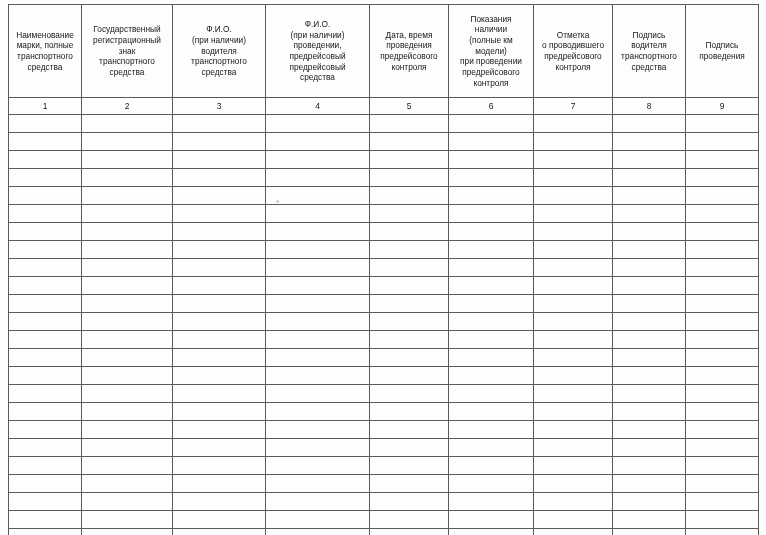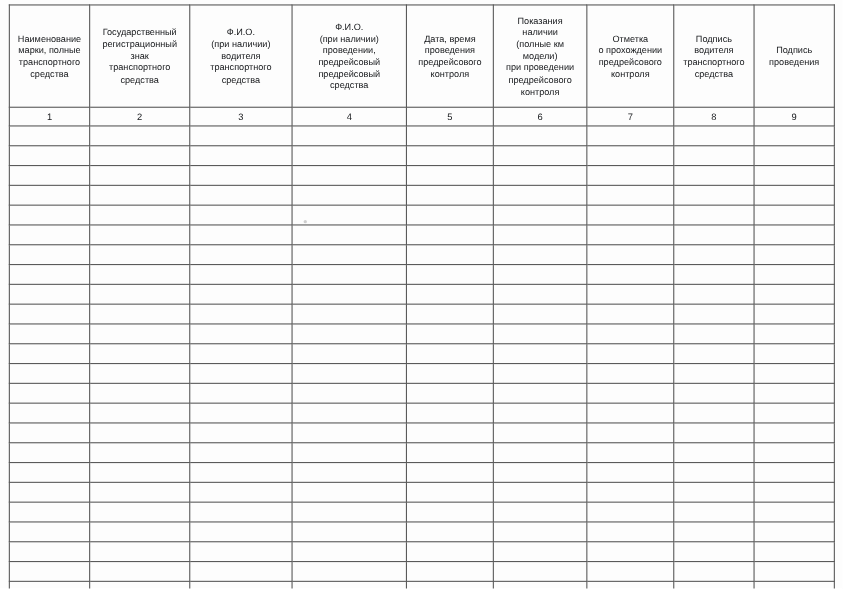--- a/index.html
+++ b/index.html
@@ -120,21 +120,21 @@
           <span>Показания</span>
           <span>наличии</span>
           <span>(полные км</span>
           <span>модели)</span>
           <span>при проведении</span>
           <span>предрейсового</span>
           <span>контроля</span>
         </th>
         <th class="hdr">
           <span>Отметка</span>
-          <span>о прохождении</span>
+          <span>о проводившего</span>
           <span>предрейсового</span>
           <span>контроля</span>
         </th>
         <th class="hdr">
           <span>Подпись</span>
           <span>водителя</span>
           <span>транспортного</span>
           <span>средства</span>
         </th>
         <th class="hdr">

